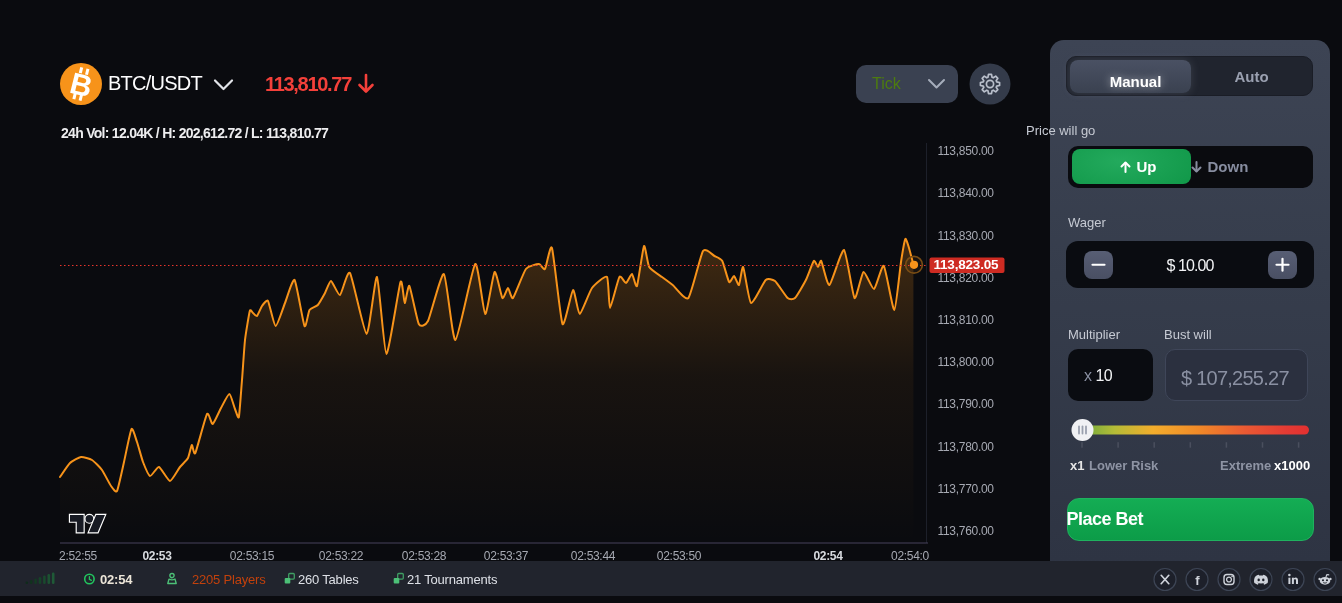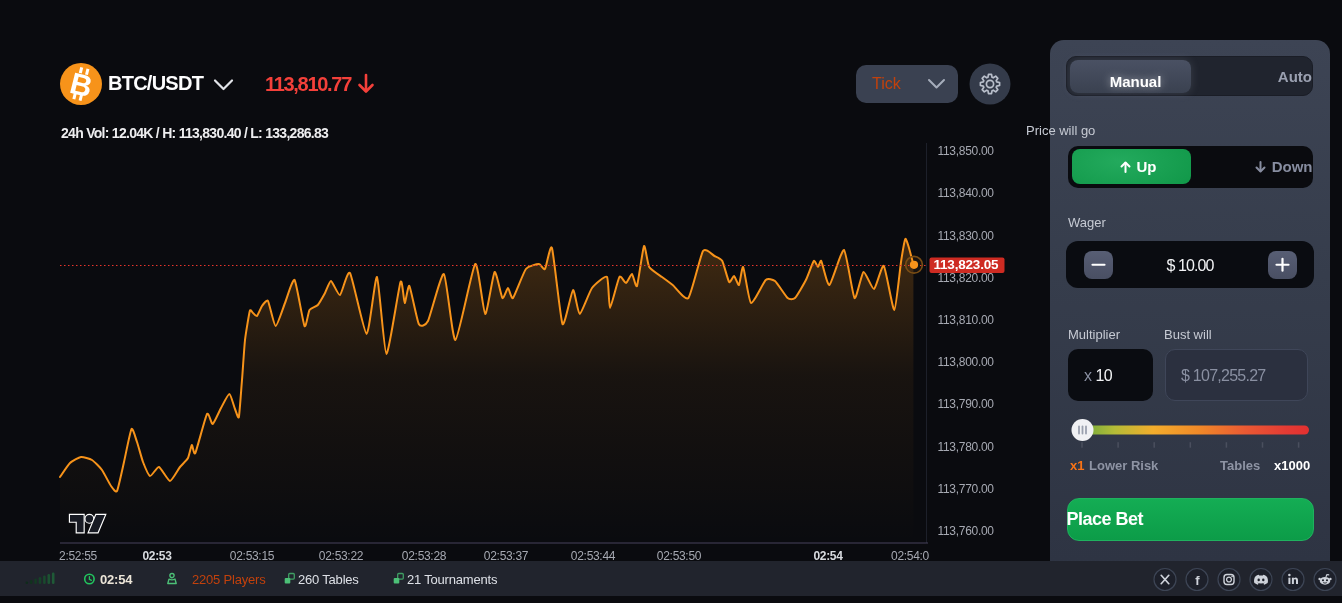--- a/index.html
+++ b/index.html
@@ -66,61 +66,61 @@
 <svg class="abs" style="left:60px;top:63px" width="42" height="42" viewBox="0 0 42 42">
 <circle cx="21" cy="21" r="21" fill="#f7931a"></circle>
 <g transform="translate(21,21) rotate(14)">
 <text x="0.5" y="11" text-anchor="middle" style="font-size:30px;font-weight:bold;fill:#fff">B</text>
 <rect x="-4.8" y="-16.3" width="3" height="6" fill="#fff"></rect>
 <rect x="1.6" y="-16.3" width="3" height="6" fill="#fff"></rect>
 <rect x="-4.8" y="10.3" width="3" height="6" fill="#fff"></rect>
 <rect x="1.6" y="10.3" width="3" height="6" fill="#fff"></rect>
 </g>
 </svg>
-<div class="abs" style="left:108px;top:72px;font-size:20px;font-weight:bold;color:#fdfdfe;letter-spacing:-0.75px">BTC/USDT</div>
+<div class="abs" style="left:108px;top:72px;font-size:20px;font-weight:normal;color:#fdfdfe;letter-spacing:-0.75px">BTC/USDT</div>
 <svg class="abs" style="left:212px;top:78px" width="24" height="14" viewBox="0 0 24 14">
 <polyline points="3,2.5 11.5,11 20,2.5" fill="none" stroke="#e2e4e9" stroke-width="2.2" stroke-linecap="round" stroke-linejoin="round"></polyline>
 </svg>
 <div class="abs" style="left:265px;top:72.5px;font-size:20px;font-weight:bold;color:#f4403a;letter-spacing:-1.3px">113,810.77</div>
 <svg class="abs" style="left:357px;top:72px" width="18" height="24" viewBox="0 0 18 24">
 <line x1="9" y1="3" x2="9" y2="19" stroke="#f4403a" stroke-width="2.6" stroke-linecap="round"></line>
 <polyline points="2.5,13 9,19.5 15.5,13" fill="none" stroke="#f4403a" stroke-width="2.6" stroke-linecap="round" stroke-linejoin="round"></polyline>
 </svg>
-<div class="abs" style="left:61px;top:125.2px;font-size:14px;font-weight:bold;color:#ededef;letter-spacing:-0.72px">24h Vol: 12.04K / H: 113,830.40 / L: 133,286.83</div>
+<div class="abs" style="left:61px;top:125.2px;font-size:14px;font-weight:bold;color:#ededef;letter-spacing:-0.72px">24h Vol: 12.04K / H: 202,612.72 / L: 113,810.77</div>
 
 <div class="abs" style="left:856px;top:65px;width:102px;height:38px;background:#3a4151;border-radius:10px"></div>
-<div class="abs" style="left:872px;top:74.5px;font-size:16px;color:#c2410c">Tick</div>
+<div class="abs" style="left:872px;top:74.5px;font-size:16px;color:#4d7c0f">Tick</div>
 <svg class="abs" style="left:926px;top:77px" width="22" height="14" viewBox="0 0 22 14">
 <polyline points="3,3 10.5,10.5 18,3" fill="none" stroke="#a6adbb" stroke-width="2" stroke-linecap="round" stroke-linejoin="round"></polyline>
 </svg>
 <svg class="abs" style="left:969px;top:63px" width="42" height="42" viewBox="0 0 42 42">
 <circle cx="21" cy="21" r="20.5" fill="#343b4a"></circle>
 <g transform="translate(21,21)">
 <path d="M-2.07,-6.69 L-1.50,-9.58 L1.50,-9.58 L2.07,-6.69 L3.27,-6.19 L5.72,-7.84 L7.84,-5.72 L6.19,-3.27 L6.69,-2.07 L9.58,-1.50 L9.58,1.50 L6.69,2.07 L6.19,3.27 L7.84,5.72 L5.72,7.84 L3.27,6.19 L2.07,6.69 L1.50,9.58 L-1.50,9.58 L-2.07,6.69 L-3.27,6.19 L-5.72,7.84 L-7.84,5.72 L-6.19,3.27 L-6.69,2.07 L-9.58,1.50 L-9.58,-1.50 L-6.69,-2.07 L-6.19,-3.27 L-7.84,-5.72 L-5.72,-7.84 L-3.27,-6.19 Z" fill="none" stroke="#b9bfcb" stroke-width="1.7" stroke-linejoin="round"></path>
 <circle r="3.6" fill="none" stroke="#b9bfcb" stroke-width="1.7"></circle>
 </g>
 </svg>
 
 <div class="abs" style="left:1050px;top:39.5px;width:280px;height:522px;border-radius:14px 14px 0 0;background:linear-gradient(180deg,#3d4454 0%,#363d4c 45%,#2e3443 100%)"></div>
 
 <div class="abs" style="left:1066px;top:56px;width:247px;height:40px;background:#20242e;border-radius:10px;border:1px solid #1a1d26"></div>
 <div class="abs" style="left:1070px;top:59.5px;width:121px;height:33px;border-radius:8px;background:linear-gradient(180deg,#4a5163,#3a4150);box-shadow:0 0 10px rgba(190,200,220,0.17)"></div>
 <div class="abs" style="left:1070px;top:73px;width:131px;text-align:center;font-size:15px;font-weight:bold;color:#fff;text-shadow:0 0 8px rgba(255,255,255,0.55)">Manual</div>
-<div class="abs" style="left:1191px;top:67.8px;width:121px;text-align:right;font-size:15px;font-weight:bold;color:#9aa0b0">Auto</div>
+<div class="abs" style="left:1191px;top:67.8px;width:121px;text-align:center;font-size:15px;font-weight:bold;color:#9aa0b0">Auto</div>
 
 <div class="abs" style="left:1026px;top:122.5px;font-size:13px;color:#c6cad3">Price will go</div>
 
 <div class="abs" style="left:1068px;top:145.5px;width:245px;height:42px;background:#0a0b0f;border-radius:10px"></div>
 <div class="abs" style="left:1071.5px;top:149px;width:119px;height:35px;border-radius:8px;background:radial-gradient(90px 40px at 40% 35%,#23aa5d,#109748)"></div>
 <div class="abs" style="left:1071.5px;top:157.8px;width:133px;text-align:center;font-size:15px;font-weight:bold;color:#fff">
 <svg width="11" height="12" viewBox="0 0 11 12" style="vertical-align:-1.5px;margin-right:6px">
       <line x1="5.5" y1="11" x2="5.5" y2="2" stroke="#fff" stroke-width="2" stroke-linecap="round"></line>
       <polyline points="1.5,5.5 5.5,1.5 9.5,5.5" fill="none" stroke="#fff" stroke-width="2" stroke-linecap="round" stroke-linejoin="round"></polyline>
     </svg>Up</div>
-<div class="abs" style="left:1190.5px;top:157.8px;width:122px;text-align:right;font-size:15px;font-weight:bold;color:#878da0">
+<div class="abs" style="left:1190.5px;top:157.8px;width:122px;text-align:left;font-size:15px;font-weight:bold;color:#878da0">
 <svg width="11" height="12" viewBox="0 0 11 12" style="vertical-align:-1.5px;margin-right:6px">
       <line x1="5.5" y1="1" x2="5.5" y2="10" stroke="#878da0" stroke-width="2" stroke-linecap="round"></line>
       <polyline points="1.5,6.5 5.5,10.5 9.5,6.5" fill="none" stroke="#878da0" stroke-width="2" stroke-linecap="round" stroke-linejoin="round"></polyline>
     </svg>Down</div>
 
 <div class="abs" style="left:1068px;top:214.5px;font-size:13px;color:#c6cad3">Wager</div>
 
 <div class="abs" style="left:1066px;top:241px;width:248px;height:46.5px;background:#0a0c11;border-radius:12px"></div>
 <div class="abs" style="left:1083.5px;top:251px;width:29px;height:27.5px;background:#505770;background:linear-gradient(180deg,#575e74,#494f63);border-radius:8px"></div>
 <svg class="abs" style="left:1083.5px;top:251px" width="29" height="27.5" viewBox="0 0 29 27.5">
@@ -132,21 +132,21 @@
     <line x1="8.5" y1="13.75" x2="20.5" y2="13.75" stroke="#fff" stroke-width="2.2" stroke-linecap="round"></line>
     <line x1="14.5" y1="7.75" x2="14.5" y2="19.75" stroke="#fff" stroke-width="2.2" stroke-linecap="round"></line>
   </svg>
 
 <div class="abs" style="left:1068px;top:326.5px;font-size:13px;color:#c6cad3">Multiplier</div>
 <div class="abs" style="left:1164px;top:326.5px;font-size:13px;color:#c6cad3">Bust will</div>
 
 <div class="abs" style="left:1068px;top:349px;width:84.5px;height:51.5px;background:#0a0c11;border-radius:10px"></div>
 <div class="abs" style="left:1084px;top:367px;font-size:16px;color:#8a90a2;letter-spacing:-0.5px">x <span style="color:#f2f3f5">10</span></div>
 <div class="abs" style="left:1164.5px;top:349px;width:143.5px;height:51.5px;background:#2b303f;border:1px solid #3f4659;border-radius:10px"></div>
-<div class="abs" style="left:1181px;top:367px;font-size:16px;color:#8a90a2;letter-spacing:-0.75px">$ 107,255.27</div>
+<div class="abs" style="left:1181px;top:367px;font-size:20px;color:#8a90a2;letter-spacing:-0.75px">$ 107,255.27</div>
 
 <svg class="abs" style="left:1050px;top:405px" width="280" height="55" viewBox="0 0 280 55">
 <rect x="30" y="20.5" width="229" height="9" rx="4.5" fill="url(#riskg2)"></rect>
 <defs>
       <linearGradient id="riskg2" x1="0" y1="0" x2="1" y2="0">
 <stop offset="0" stop-color="#6aa83e"></stop>
         <stop offset="0.15" stop-color="#b4bc37"></stop>
 <stop offset="0.32" stop-color="#f3ad2c"></stop>
         <stop offset="0.52" stop-color="#f08928"></stop>
 <stop offset="0.72" stop-color="#ea5a33"></stop>
@@ -163,23 +163,23 @@
 </svg>
 <svg class="abs" style="left:1050px;top:440px" width="280" height="12" viewBox="0 0 280 12">
     <rect x="31.25" y="2.2" width="1.5" height="5.5" fill="#4a4f5e"></rect>
     <rect x="67.35" y="2.2" width="1.5" height="5.5" fill="#4a4f5e"></rect>
     <rect x="103.45" y="2.2" width="1.5" height="5.5" fill="#4a4f5e"></rect>
     <rect x="139.55" y="2.2" width="1.5" height="5.5" fill="#4a4f5e"></rect>
     <rect x="175.65" y="2.2" width="1.5" height="5.5" fill="#4a4f5e"></rect>
     <rect x="211.75" y="2.2" width="1.5" height="5.5" fill="#4a4f5e"></rect>
     <rect x="247.85" y="2.2" width="1.5" height="5.5" fill="#4a4f5e"></rect>
   </svg>
-<div class="abs" style="left:1070px;top:458px;font-size:13px;font-weight:bold;color:#f97316">x1</div>
+<div class="abs" style="left:1070px;top:458px;font-size:13px;font-weight:bold;color:#e5e5e5">x1</div>
 <div class="abs" style="left:1089px;top:458px;font-size:13px;font-weight:600;color:#8e94a4">Lower Risk</div>
-<div class="abs" style="left:1220px;top:458px;font-size:13px;font-weight:600;color:#8e94a4">Tables</div>
+<div class="abs" style="left:1220px;top:458px;font-size:13px;font-weight:600;color:#8e94a4">Extreme</div>
 <div class="abs" style="left:1274px;top:458px;font-size:13px;font-weight:bold;color:#fff">x1000</div>
 
 <div class="abs" style="left:1066.5px;top:498px;width:247px;height:42.5px;border-radius:12px;background:linear-gradient(180deg,#14ad54,#0c9c48);border:1px solid #1fb25f"></div>
 <div class="abs" style="left:1066.5px;top:509px;width:247px;text-align:left;font-size:18px;font-weight:bold;color:#fff;letter-spacing:-0.5px">Place Bet</div>
 
 <div class="abs" style="left:0;top:561px;width:1342px;height:34.8px;background:#21242d"></div>
 <svg class="abs" style="left:0;top:562px" width="1342" height="33" viewBox="0 0 1342 33">
 <g transform="translate(0,-562)">
 <rect x="25.5" y="581.5" width="2.6" height="2.5" rx="1.2" fill="#0f2c1b"></rect>
       <rect x="29.9" y="580.0" width="2.6" height="4" rx="1.2" fill="#11321e"></rect>

